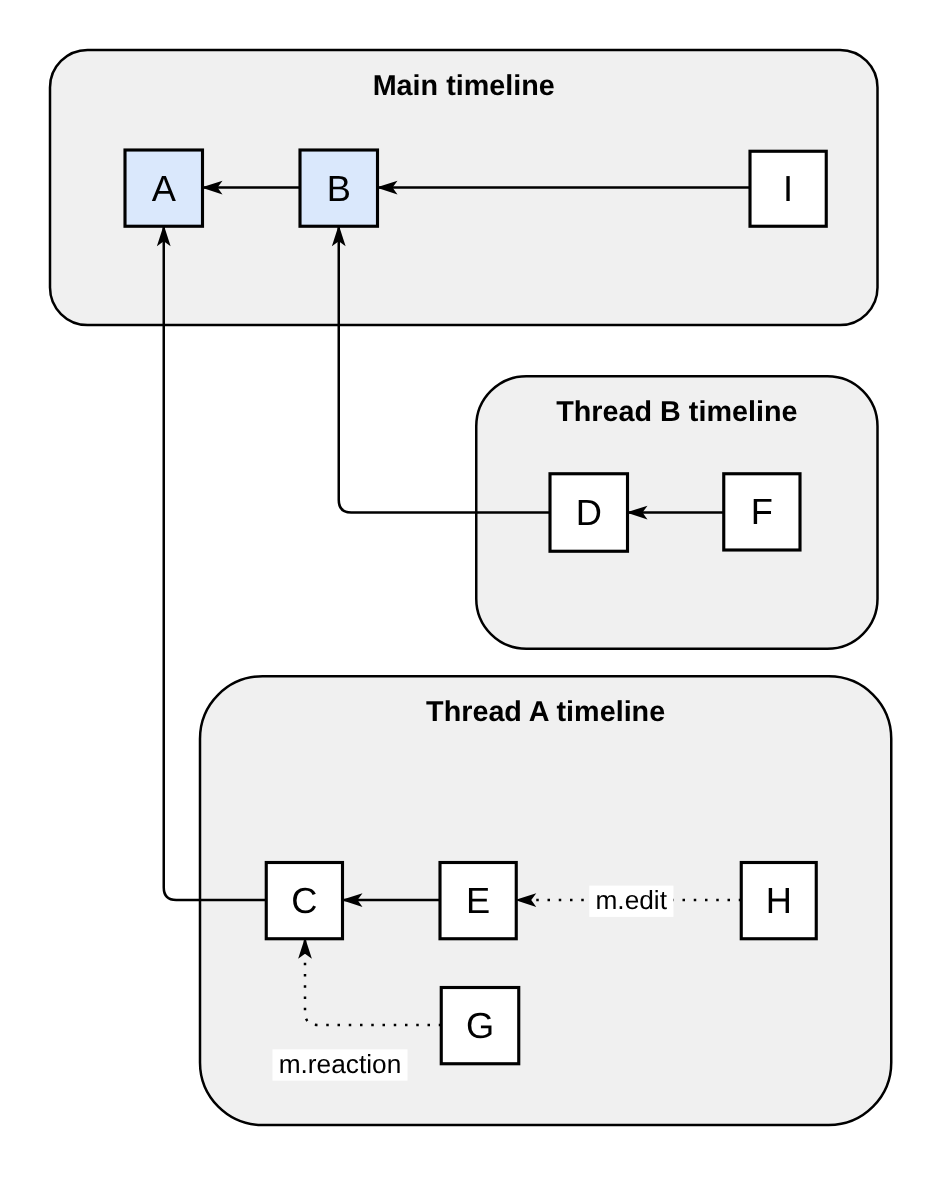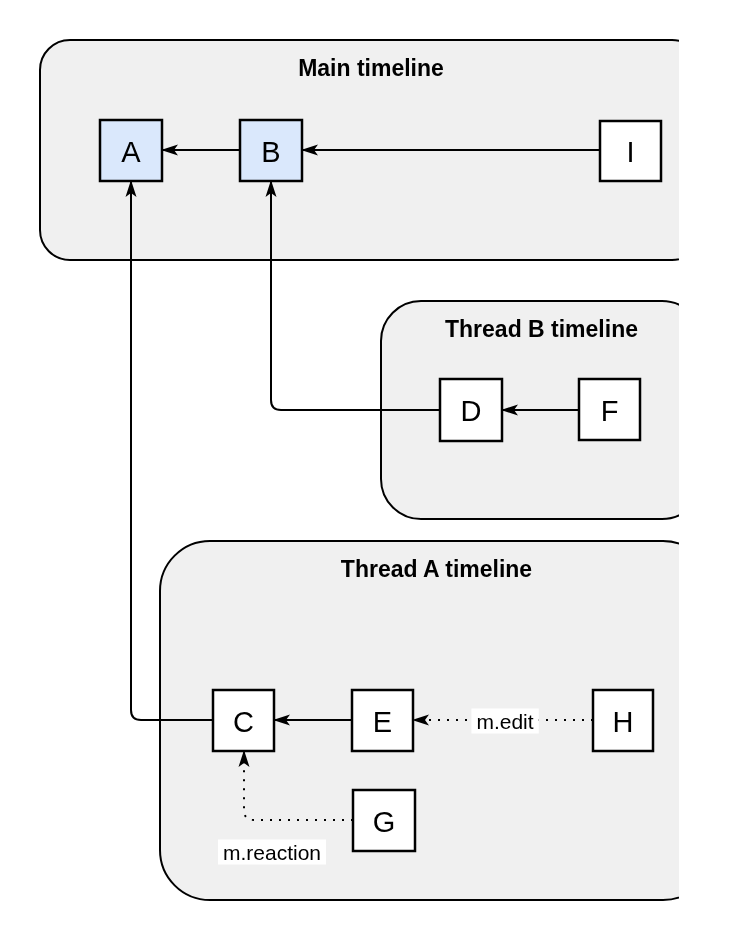--- a/index.html
+++ b/index.html
@@ -1,18 +1,18 @@
 <!DOCTYPE html>
 <html><head>
 <meta charset="utf-8">
 <style>
   html, body { margin: 0; padding: 0; background: #ffffff; }
   .canvas {
     position: relative;
-    width: 679px;
+    width: 756px;
     height: 942px;
     background: #ffffff;
     overflow: hidden;
     font-family: "Liberation Sans", sans-serif;
   }
   svg { display: block; }
   .container-title {
     font-family: "Liberation Sans", sans-serif;
     font-size: 23px;
     font-weight: bold;

